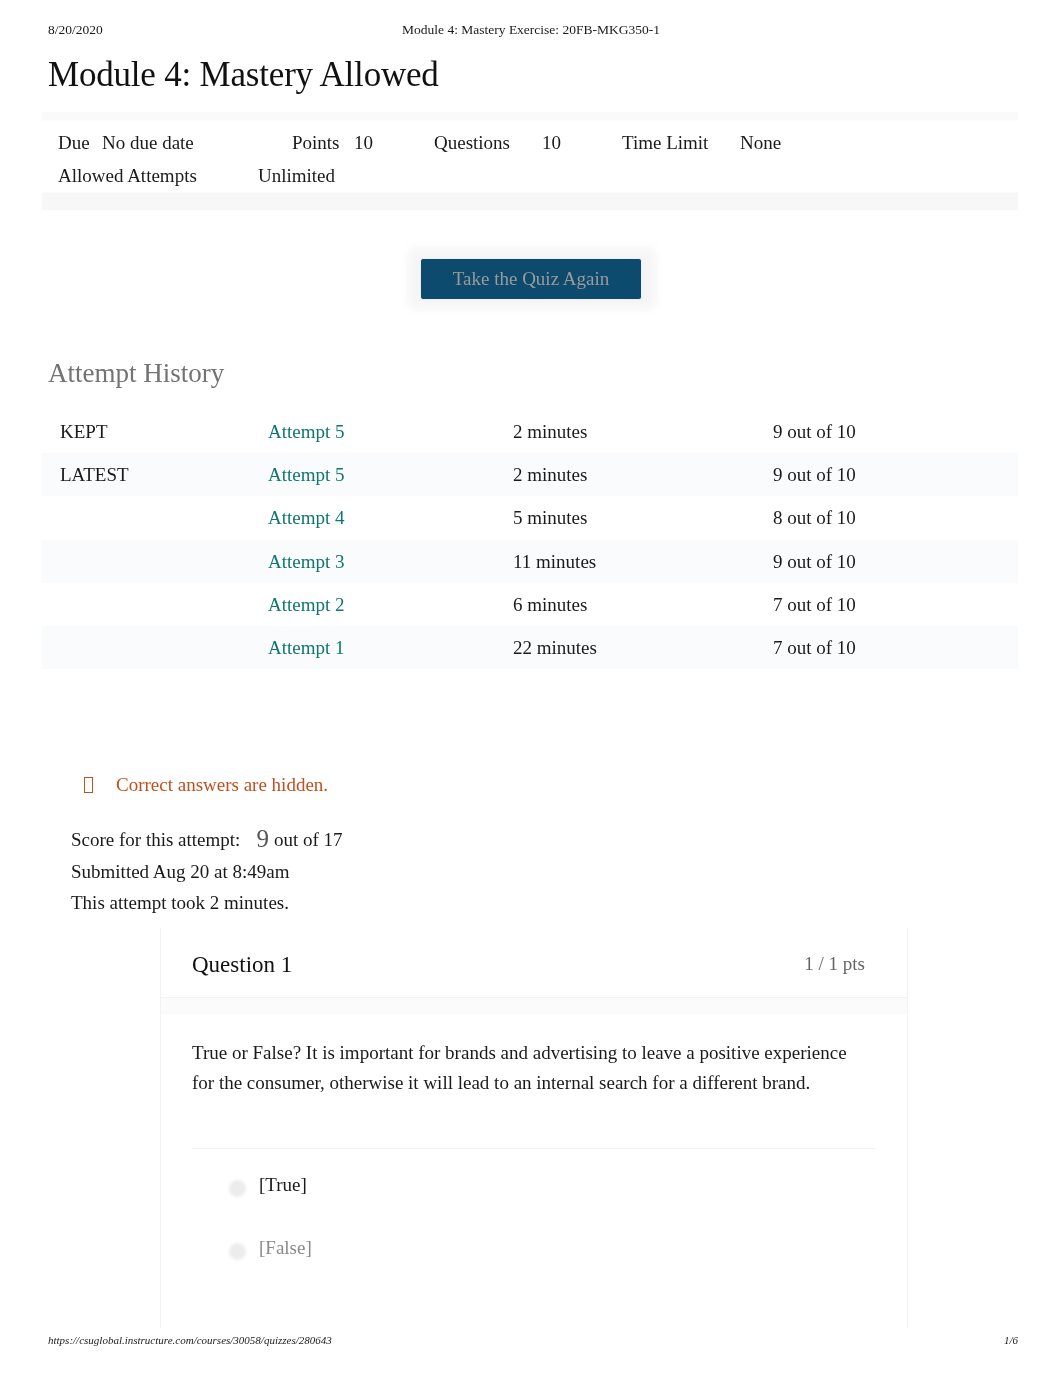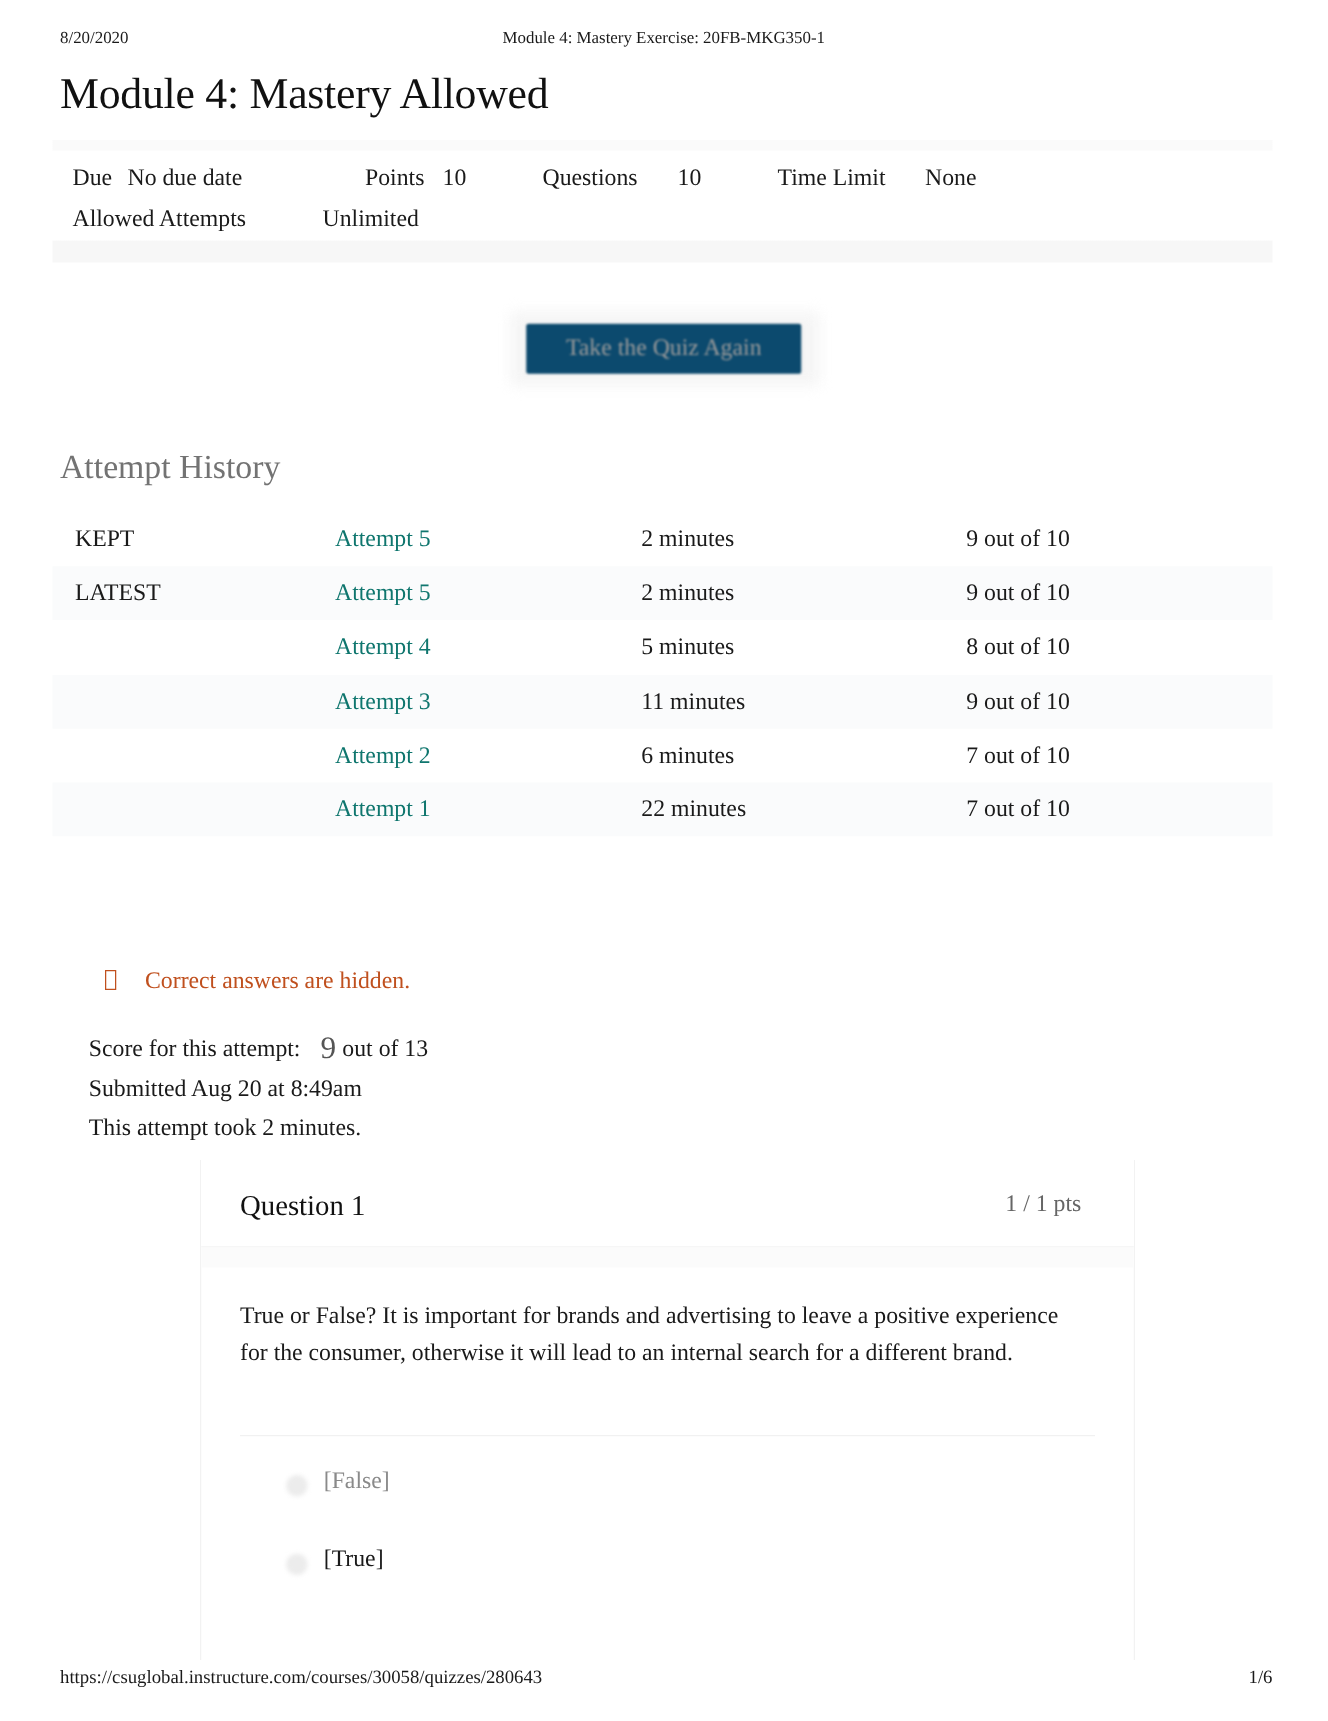--- a/index.html
+++ b/index.html
@@ -258,22 +258,23 @@
     line-height: 1.4;
   }
   .answer-selected .answer-label { color: #1a1a1a; }
   .answer-unselected .answer-label { color: #8a8a8a; }
 
   
   .print-footer {
     position: absolute;
     left: 0; right: 0; bottom: 23px;
     height: 20px;
-    font-size: 15px;
-    color: #1a1a1a;
+    font-size: 11px;
+    color: #1a1a1a;
+    font-style: italic;
   }
   .print-footer .pf-url { position: absolute; left: 48px; top: 0; }
   .print-footer .pf-page { position: absolute; right: 44px; top: 0; }
 </style>
 </head>
 <body>
 
 <div class="print-header">
   <span class="ph-date">8/20/2020</span>
   <span class="ph-title">Module 4: Mastery Exercise: 20FB-MKG350-1</span>
@@ -339,41 +340,41 @@
         <span class="ht-cell c-score">7 out of 10</span>
       </div>
     </div>
 </div>
 
 <div class="notice">
   <span class="tofu"></span><span>Correct answers are hidden.</span>
 </div>
 
 <div class="summary">
-  <div><span>Score for this attempt:</span><span class="big-score">9</span><span>out of 13</span></div>
+  <div><span>Score for this attempt:</span><span class="big-score">9</span><span>out of 17</span></div>
   <div>Submitted Aug 20 at 8:49am</div>
   <div>This attempt took 2 minutes.</div>
 </div>
 
 <div class="q-card">
   <div class="q-header">
     <span class="q-name">Question 1</span>
     <span class="q-pts">1 / 1 pts</span>
   </div>
   <div class="q-header-shade"></div>
   <div class="q-text">True or False? It is important for brands and advertising to leave a positive experience for the consumer, otherwise it will lead to an internal search for a different brand.</div>
   <div class="q-divider"></div>
   <div class="answers" id="answer-list">
+      <div class="answer-row answer-selected">
+        <span class="radio"></span>
+        <span class="answer-label">[True]</span>
+      </div>
       <div class="answer-row answer-unselected">
         <span class="radio"></span>
         <span class="answer-label">[False]</span>
       </div>
-      <div class="answer-row answer-selected">
-        <span class="radio"></span>
-        <span class="answer-label">[True]</span>
-      </div>
     </div>
 </div>
 
 <div class="print-footer">
   <span class="pf-url">https://csuglobal.instructure.com/courses/30058/quizzes/280643</span>
   <span class="pf-page">1/6</span>
 </div>
 
 </body></html>

